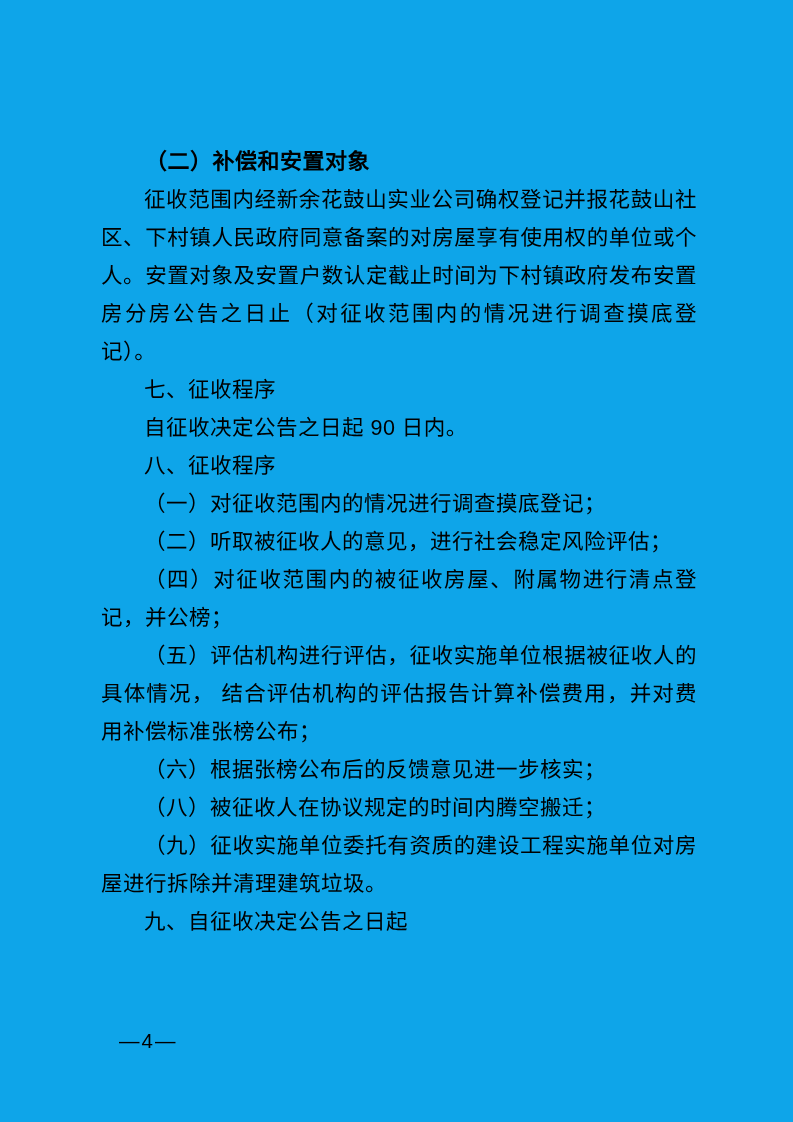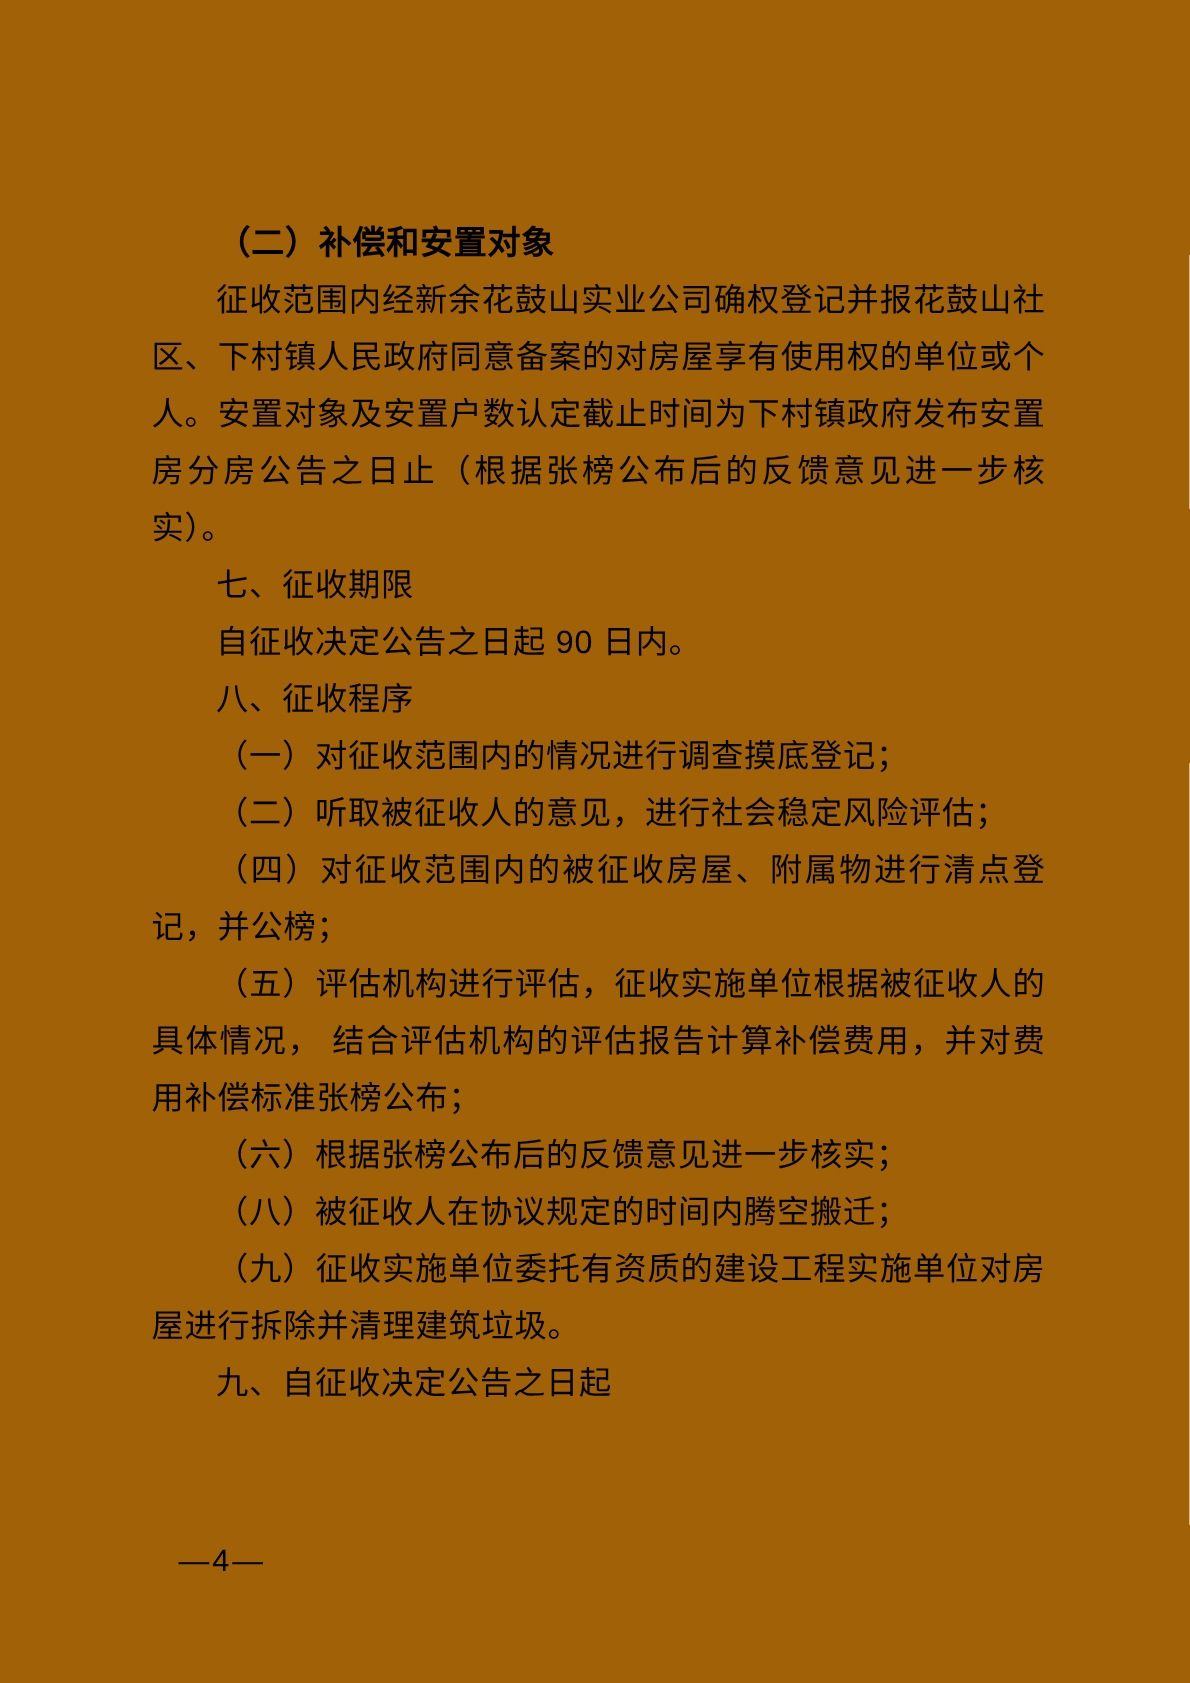--- a/index.html
+++ b/index.html
@@ -6,21 +6,21 @@
     * { box-sizing: border-box; }
     html, body {
       margin: 0;
       padding: 0;
       background: #ffffff;
     }
     .page {
       position: relative;
       width: 793px;
       height: 1122px;
-      background: #a16207;
+      background: #0ea5e9;
       color: #000000;
       font-family: "Liberation Sans", "DejaVu Sans", sans-serif;
       overflow: hidden;
     }
     .content {
       position: absolute;
       left: 101px;
       top: 143px;
       width: 596px;
     }
@@ -47,22 +47,22 @@
       letter-spacing: 2px;
       color: #000000;
     }
   </style>
 </head>
 <body>
 
 <div class="page">
   <div class="content">
     <p class="heading">（二）补偿和安置对象</p>
-    <p>征收范围内经新余花鼓山实业公司确权登记并报花鼓山社区、下村镇人民政府同意备案的对房屋享有使用权的单位或个人。安置对象及安置户数认定截止时间为下村镇政府发布安置房分房公告之日止（根据张榜公布后的反馈意见进一步核实）。</p>
-    <p>七、征收期限</p>
+    <p>征收范围内经新余花鼓山实业公司确权登记并报花鼓山社区、下村镇人民政府同意备案的对房屋享有使用权的单位或个人。安置对象及安置户数认定截止时间为下村镇政府发布安置房分房公告之日止（对征收范围内的情况进行调查摸底登记）。</p>
+    <p>七、征收程序</p>
     <p>自征收决定公告之日起 90 日内。</p>
     <p>八、征收程序</p>
     <p>（一）对征收范围内的情况进行调查摸底登记；</p>
     <p>（二）听取被征收人的意见，进行社会稳定风险评估；</p>
     <p>（四）对征收范围内的被征收房屋、附属物进行清点登记，并公榜；</p>
     <p>（五）评估机构进行评估，征收实施单位根据被征收人的具体情况， 结合评估机构的评估报告计算补偿费用，并对费用补偿标准张榜公布；</p>
     <p>（六）根据张榜公布后的反馈意见进一步核实；</p>
     <p>（八）被征收人在协议规定的时间内腾空搬迁；</p>
     <p>（九）征收实施单位委托有资质的建设工程实施单位对房屋进行拆除并清理建筑垃圾。</p>
     <p>九、自征收决定公告之日起</p>

